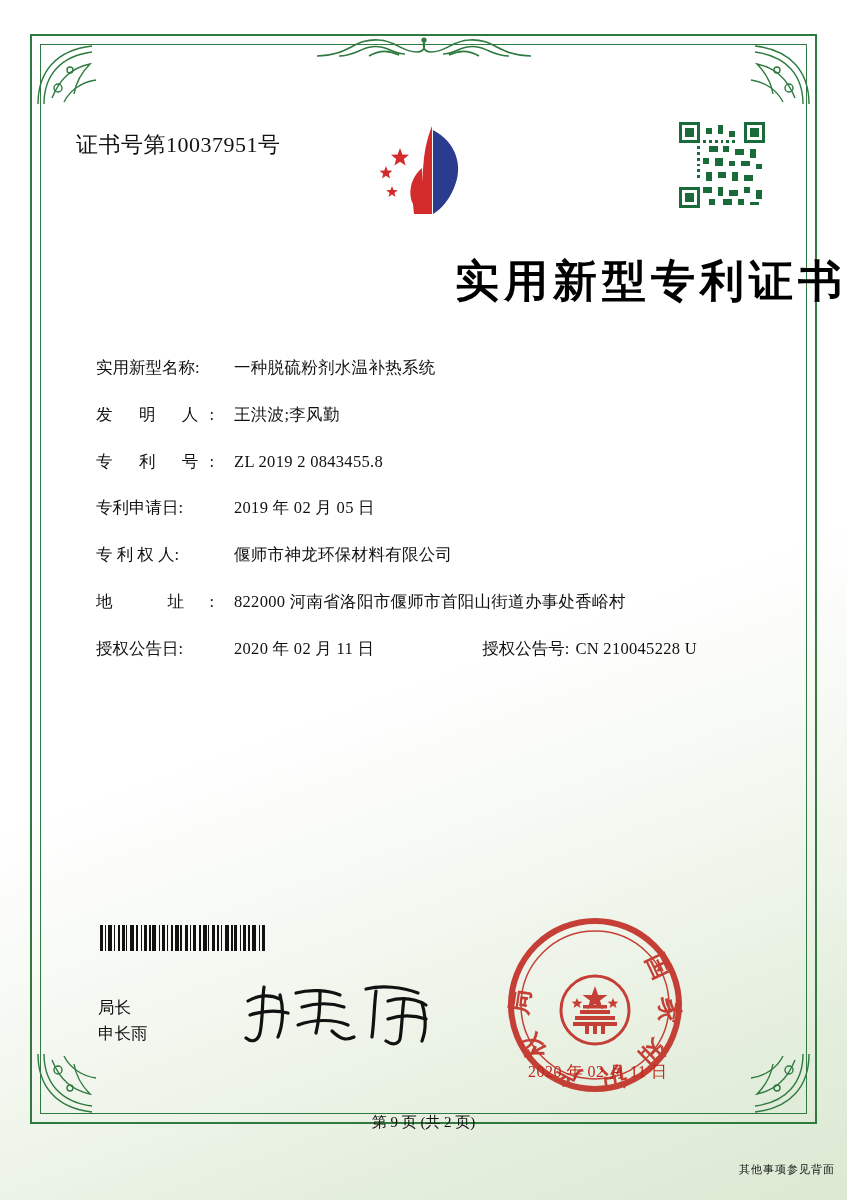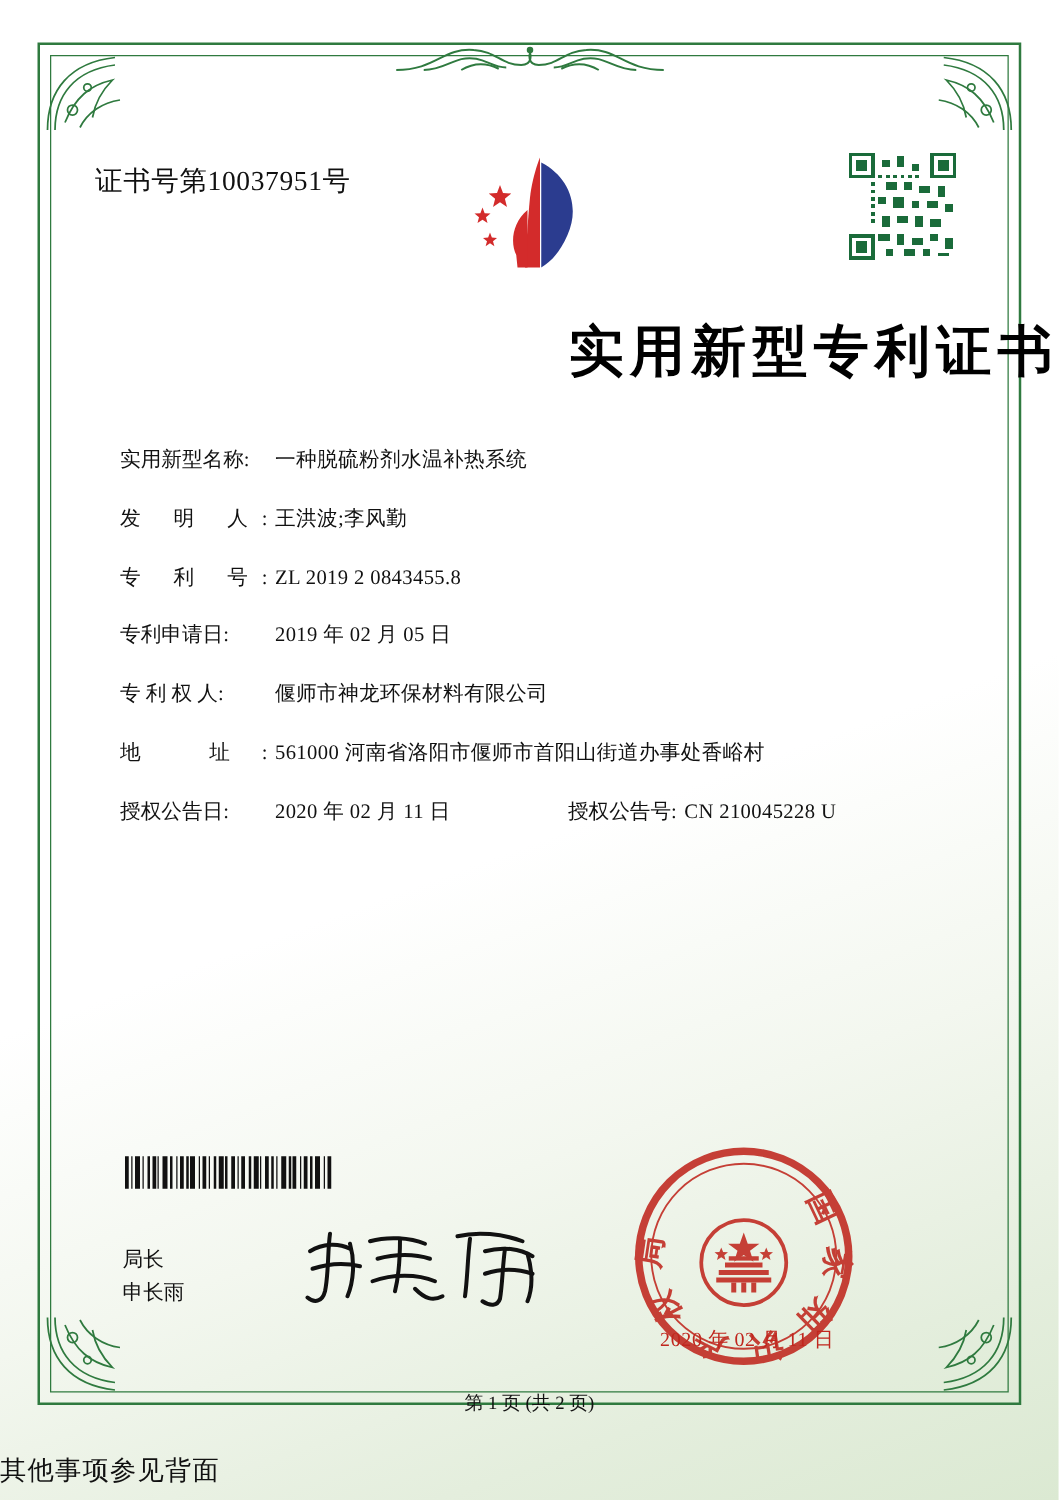--- a/index.html
+++ b/index.html
@@ -116,20 +116,21 @@
     left: 96px;
     top: 358px;
     width: 660px;
     font-size: 16.5px;
     line-height: 1.2;
   }
   .field-row {
     display: flex;
     align-items: center;
     margin-bottom: 27px;
+    gap: 14px;
   }
   .field-label {
     white-space: nowrap;
     letter-spacing: 0px;
   }
   .field-label.spread {
     display: inline-block;
     width: 118px;
     text-align: justify;
     text-align-last: justify;
@@ -223,22 +224,22 @@
     left: 0; right: 0;
     top: 1113px;
     text-align: center;
     font-size: 15px;
     color: #111;
   }
   .footer-note {
     position: absolute;
     left: 0; right: 12px;
     top: 1162px;
-    text-align: left;
-    font-size: 21px;
+    text-align: right;
+    font-size: 11px;
     color: #111;
     letter-spacing: 1px;
   }
 </style>
 </head>
 <body>
 
 <div class="certificate">
 
   <div class="border-outer"></div>
@@ -401,21 +402,21 @@
       <span class="field-value">2019 年 02 月 05 日</span>
     </div>
 
     <div class="field-row">
       <span class="field-label plain">专 利 权 人:</span>
       <span class="field-value">偃师市神龙环保材料有限公司</span>
     </div>
 
     <div class="field-row">
       <span class="field-label spread">地 址:</span>
-      <span class="field-value">561000 河南省洛阳市偃师市首阳山街道办事处香峪村</span>
+      <span class="field-value">822000 河南省洛阳市偃师市首阳山街道办事处香峪村</span>
     </div>
 
     <div class="field-row two-col">
       <span class="field-label plain">授权公告日:</span>
       <span class="field-value">2020 年 02 月 11 日</span>
       <span class="col2">
         <span class="field-label">授权公告号:</span>
         <span class="field-value">CN 210045228 U</span>
       </span>
     </div>
@@ -548,16 +549,16 @@
           <rect x="-10" y="16" width="4" height="8"></rect>
           <rect x="-2" y="16" width="4" height="8"></rect>
           <rect x="6" y="16" width="4" height="8"></rect>
         </g>
       </g>
     </svg>
   </div>
 
   <div class="seal-date">2020 年 02 月 11 日</div>
 
-  <div class="page-no">第 1 页 (共 2 页)</div>
+  <div class="page-no">第 9 页 (共 2 页)</div>
   <div class="footer-note">其他事项参见背面</div>
 
 </div>
 
 </body></html>

